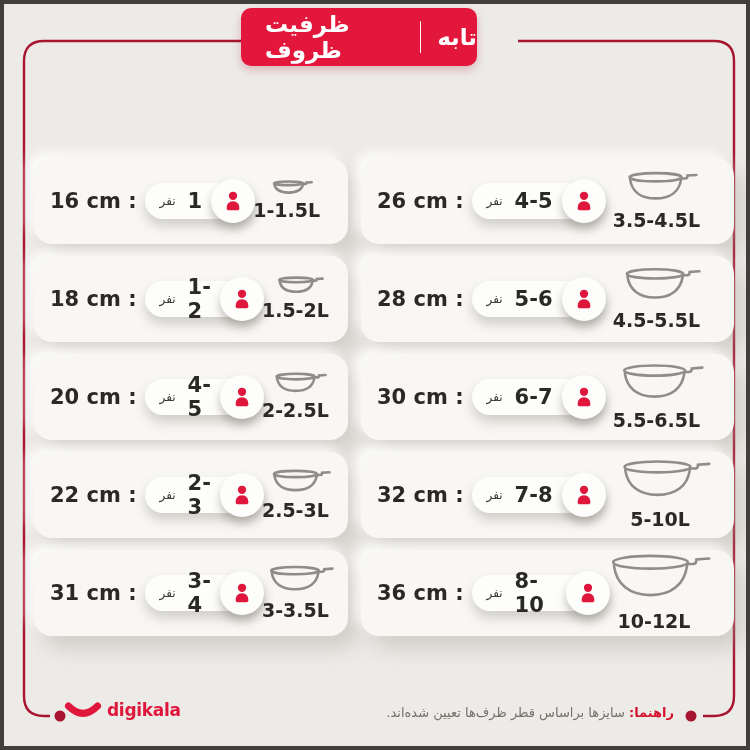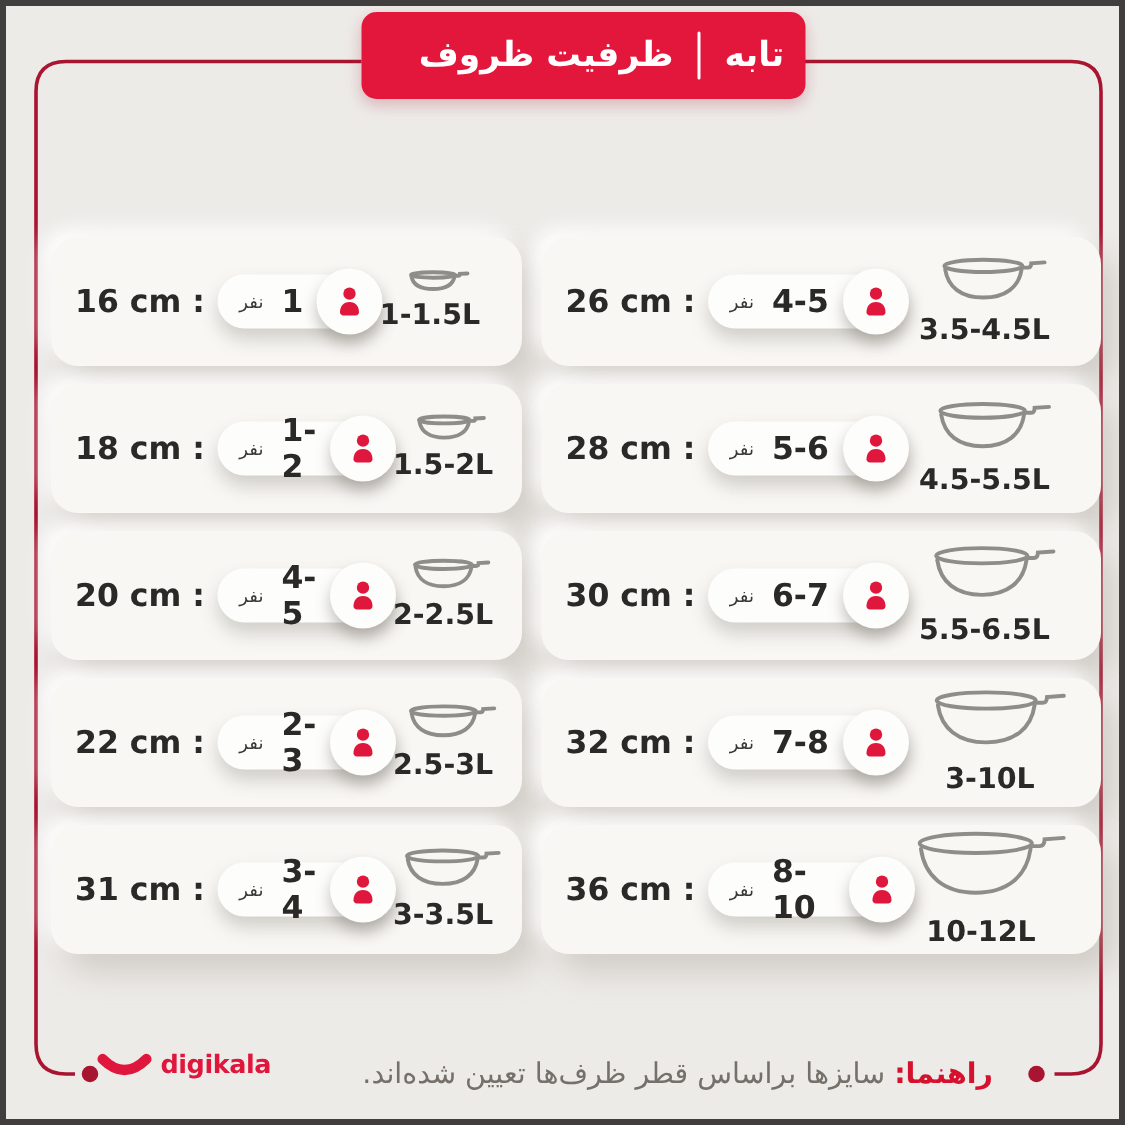--- a/index.html
+++ b/index.html
@@ -7,21 +7,21 @@
   #canvas{
     position:relative;width:750px;height:750px;margin:0 auto;
     background:#edebe8;border:4px solid #403f3d;overflow:hidden;
   }
   
   #frame-svg{position:absolute;left:0;top:0;width:750px;height:750px;pointer-events:none;}
   #frame-svg path{fill:none;stroke:#a81530;stroke-width:2.4;}
   #frame-svg circle{fill:#a81530;stroke:none;}
   
   .badge{
-    position:absolute;left:237px;top:4px;width:296px;height:58px;
+    position:absolute;left:237px;top:4px;width:236px;height:58px;
     background:#e3173c;border-radius:10px;
     display:flex;align-items:center;justify-content:center;gap:16px;
     color:#fff;font-weight:bold;font-size:23px;
     box-shadow:0 4px 10px rgba(160,20,45,.25);
     padding-left:24px;
   }
   .badge-divider{width:2px;height:32px;background:#fff;border-radius:2px;}
   
   .col{position:absolute;top:154px;display:flex;flex-direction:column;gap:12px;}
   .col-left{left:30px;width:314px;}
@@ -49,22 +49,22 @@
     margin-left:auto;margin-right:10px;display:flex;flex-direction:column;
     align-items:center;justify-content:center;
   }
   .pan{overflow:visible;}
   .pan *{fill:none;stroke:#8f8d8a;stroke-width:2.6;stroke-linecap:round;vector-effect:non-scaling-stroke;}
   .liters{font-size:19px;font-weight:bold;color:#2b2927;margin-top:3px;margin-right:10px;white-space:nowrap;}
   
   .brand{position:absolute;left:60px;top:696px;display:flex;align-items:center;gap:5px;}
   .brand-name{color:#e0173c;font-weight:bold;font-size:17px;letter-spacing:-0.3px;}
   .note{
-    position:absolute;right:84px;top:701px;direction:rtl;
-    font-size:19px;color:#757069;white-space:nowrap;
+    position:absolute;right:72px;top:701px;direction:rtl;
+    font-size:13px;color:#757069;white-space:nowrap;
   }
   .note-label{color:#d5112e;font-weight:bold;}
 </style>
 </head>
 <body>
 
 <div id="canvas">
 
   <svg id="frame-svg" viewBox="0 0 750 750">
     <path d="M237,37 L40,37 Q20,37 20,57 L20,692 Q20,712 40,712 L46,712"></path>
@@ -268,21 +268,21 @@
           <path d="M12,12.4 c-4.6,0 -6.9,3.3 -6.9,7.4 c0,1.5 1.1,2.3 2.5,2.3 h8.8 c1.4,0 2.5,-0.8 2.5,-2.3 c0,-4.1 -2.3,-7.4 -6.9,-7.4 z" fill="#e0173c"></path>
         </svg>
       </span>
     </div>
     <div class="pan-block">
       <svg class="pan" viewBox="0 0 120 58" preserveAspectRatio="none" width="90" height="45">
         <ellipse cx="50" cy="9" rx="44" ry="7"></ellipse>
         <path d="M7,13 C10,33 25,45 50,45 C75,45 90,33 93,13"></path>
         <path d="M94,11 L100,11 Q104,11 104,6 L119,5"></path>
       </svg>
-      <span class="liters">3-10L</span>
+      <span class="liters">5-10L</span>
     </div>
   </div>
 
   <div class="card">
     <span class="size">36 cm :</span>
     <div class="pill">
       <span class="unit">نفر</span>
       <span class="count">8-10</span>
       <span class="person-circle">
         <svg width="22" height="22" viewBox="0 0 24 24">

